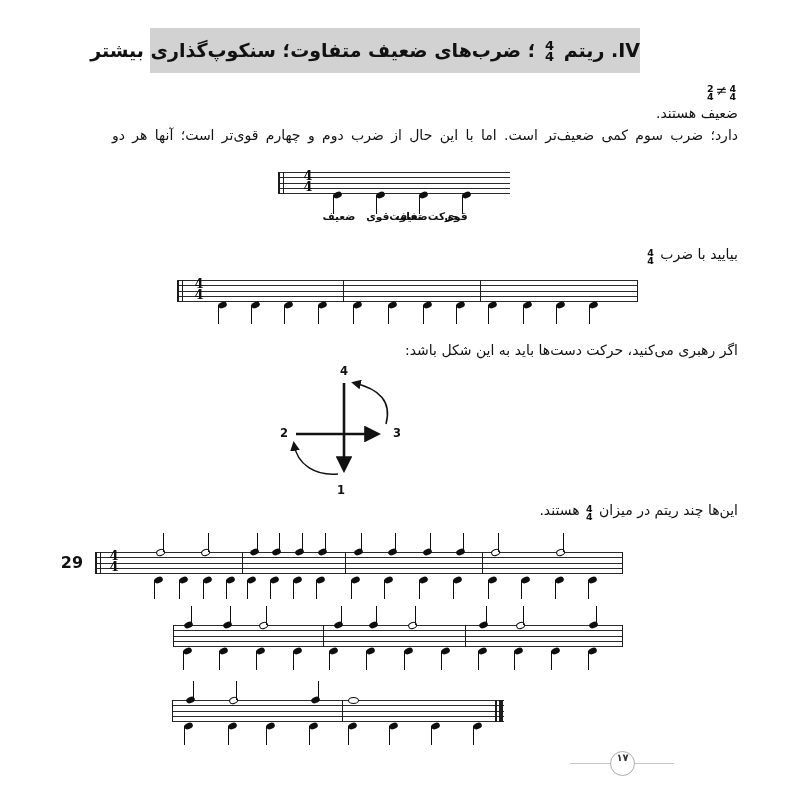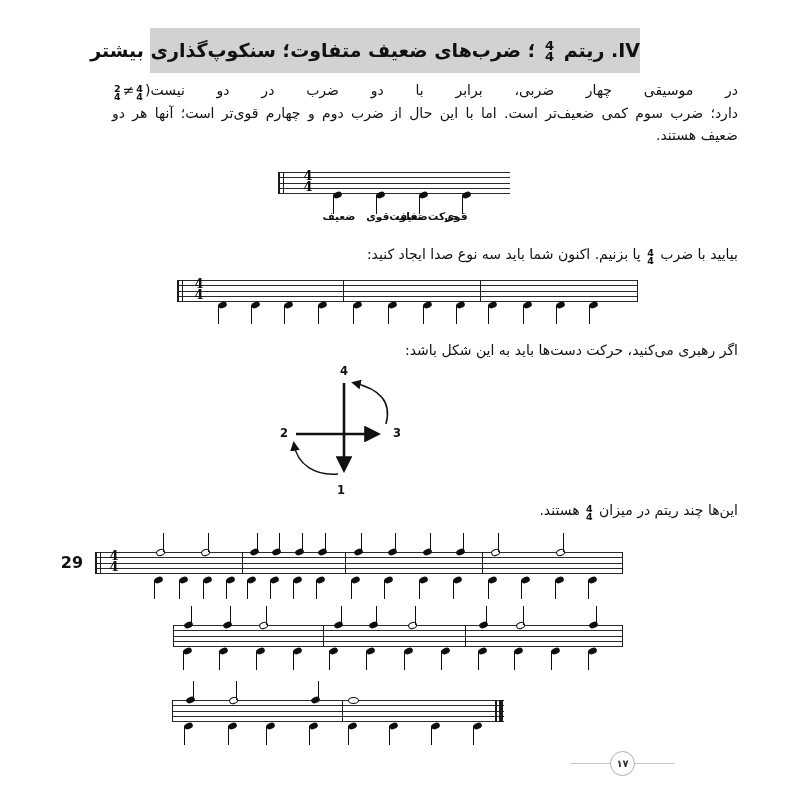--- a/index.html
+++ b/index.html
@@ -37,45 +37,45 @@
   .tsig{position:absolute;font-family:"DejaVu Serif",serif;font-weight:bold;
         font-size:13px;line-height:10.5px;text-align:center;width:14px}
   .blabel{position:absolute;transform:translateX(-50%);font-size:10.5px;font-weight:bold;
           white-space:nowrap;direction:rtl}
   .syslabel{position:absolute;font-weight:bold;font-size:16px;width:34px;text-align:center}
   .cnum{position:absolute;transform:translate(-50%,-50%);font-size:11.5px;font-weight:bold}
 
   
   .footline{position:absolute;height:1px;background:#c6c6c6}
   .pageno{position:absolute;width:25px;height:25px;border:1px solid #adadad;border-radius:50%;
-          background:#fff;display:flex;align-items:center;justify-content:center;
+          background:#fff;display:flex;justify-content:center;
           font-size:10px;font-weight:bold;color:#333}
 </style>
 </head>
 <body>
 
 <div class="page">
 
   <div class="header" dir="rtl">
     <span>IV.</span>
     <span>ریتم </span>
     <span class="frac frac-lg"><i>4</i><i>4</i></span>
     <span>؛ ضرب‌های ضعیف متفاوت؛ سنکوپ‌گذاری بیشتر</span>
   </div>
 
   <div class="para">
     <div class="pline just">
-      <span>در موسیقی چهار ضربی، برابر با دو ضرب در دو نیست(</span><span class="frac frac-sm"><i>4</i><i>4</i></span><span>≠</span><span class="frac frac-sm"><i>2</i><i>4</i></span>
+      <span class="frac frac-sm"><i>4</i><i>4</i></span><span>≠</span><span class="frac frac-sm"><i>2</i><i>4</i></span>
     </div>
+    <div class="pline">ضعیف هستند.</div>
     <div class="pline just">دارد؛ ضرب سوم کمی ضعیف‌تر است. اما با این حال از ضرب دوم و چهارم قوی‌تر است؛ آنها هر دو</div>
-    <div class="pline">ضعیف هستند.</div>
   </div>
 
   <div class="bodyline" style="top:241px">
-    <span>بیایید با ضرب </span><span class="frac frac-sm"><i>4</i><i>4</i></span><span> پا بزنیم. اکنون شما باید سه نوع صدا ایجاد کنید:</span>
+    <span>بیایید با ضرب </span><span class="frac frac-sm"><i>4</i><i>4</i></span>
   </div>
 
   <div class="bodyline" style="top:337px">اگر رهبری می‌کنید، حرکت دست‌ها باید به این شکل باشد:</div>
 
   <svg class="abs" style="left:280px;top:362px" width="130" height="140" viewBox="0 0 130 140">
     <defs>
       <marker id="ah" viewBox="0 0 10 10" refX="7" refY="5" markerWidth="6.5" markerHeight="6.5" orient="auto-start-reverse">
         <path d="M0,0 L10,5 L0,10 z" fill="#111"></path>
       </marker>
     </defs>

